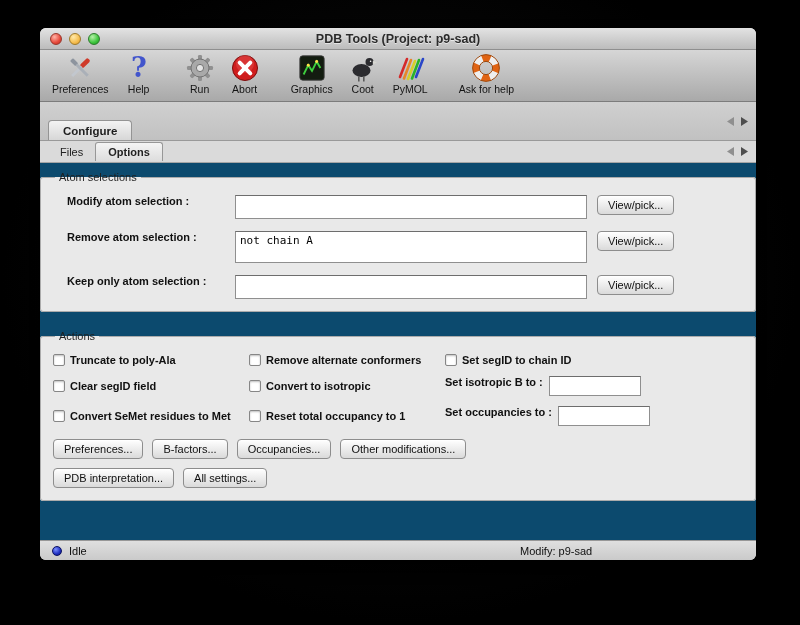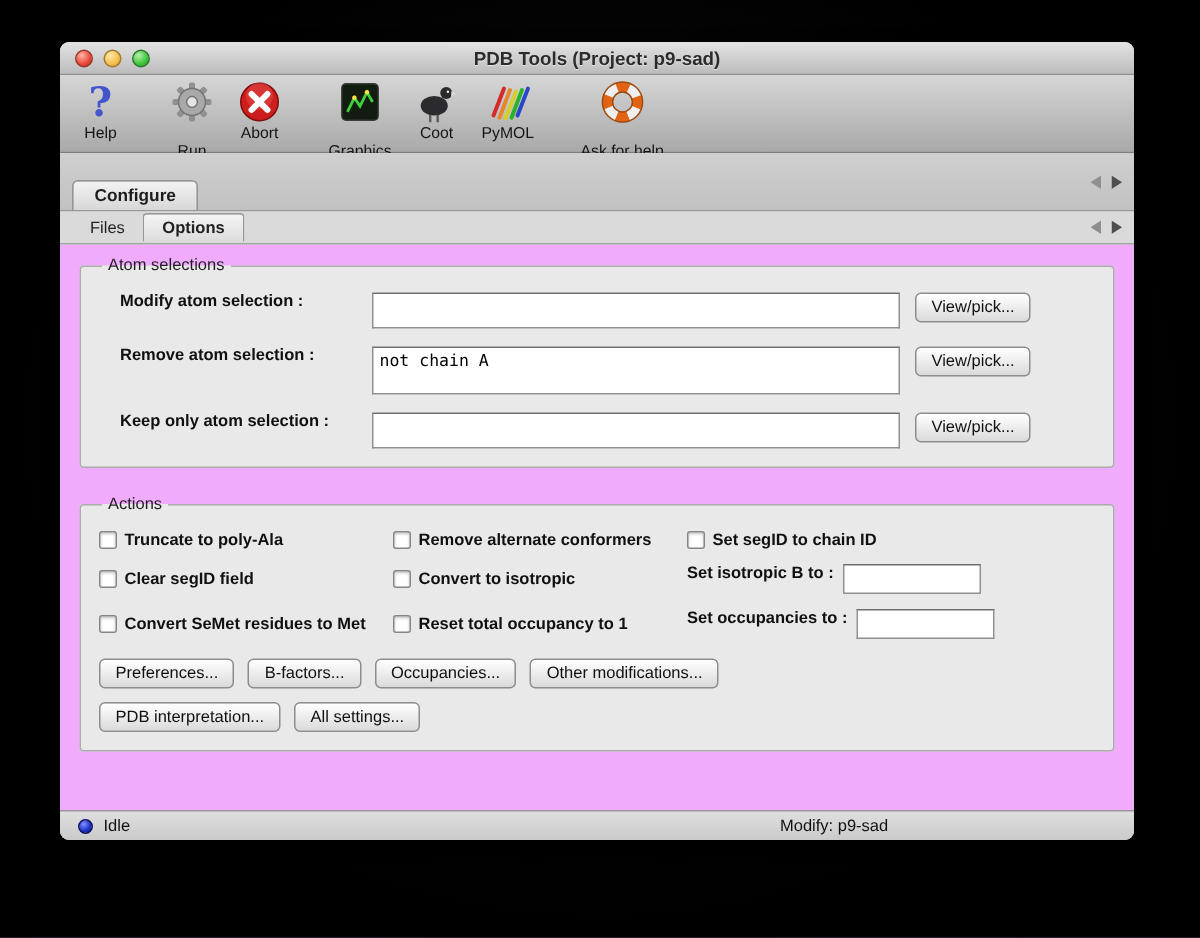--- a/index.html
+++ b/index.html
@@ -17,39 +17,39 @@
   .traffic { position:absolute; left:10px; top:0; height:100%; display:flex; align-items:center; gap:7px; }
   .tl { width:12px; height:12px; border-radius:50%; display:inline-block; }
   .tl.red    { background:radial-gradient(circle at 35% 30%, #ffb3a6, #e7493b 60%, #b93225); border:1px solid #99372c; }
   .tl.yellow { background:radial-gradient(circle at 35% 30%, #ffe9a8, #f5bd4f 60%, #d9972a); border:1px solid #9e7a2a; }
   .tl.green  { background:radial-gradient(circle at 35% 30%, #b6f0a8, #3dc53d 60%, #239423); border:1px solid #2c7b2c; }
 
   
   .toolbar { flex:none; height:52px; background:linear-gradient(#d6d6d6,#a9a9a9); border-bottom:1px solid #7c7c7c;
              display:flex; align-items:flex-start; padding:3px 10px 0 12px; }
   .tb-item { display:flex; flex-direction:column; align-items:center; margin-right:15px; cursor:default; }
-  .tb-item.gap { margin-left:16px;gap:12px; }
+  .tb-item.gap { margin-left:16px; }
   .tb-icon { width:30px; height:30px; display:flex; align-items:center; justify-content:center; }
   .tb-label { font-size:10.5px; color:#141414; margin-top:0; white-space:nowrap; }
 
   
   .tabrow1 { flex:none; height:39px; background:linear-gradient(#d0d0d0,#c1c1c1); border-bottom:1px solid #999;
              display:flex; align-items:flex-end; padding:0 8px; position:relative; }
   .main-tab { height:20px; padding:0 14px; display:flex; align-items:center; font-size:11.5px; font-weight:bold; color:#1d1d1d;
               background:linear-gradient(#f3f3f3,#d7d7d7); border:1px solid #949494; border-bottom:none; border-radius:4px 4px 0 0; }
   .tabrow2 { flex:none; height:22px; background:#dadada; border-bottom:1px solid #a5a5a5;
              display:flex; align-items:center; padding:0 8px; position:relative; }
   .sub-tab { height:19px; padding:0 12px; display:flex; align-items:center; font-size:11px; color:#222; }
   .sub-tab.active { font-weight:bold; background:linear-gradient(#f4f4f4,#dddddd); border:1px solid #979797;
                     border-bottom:none; border-radius:3px 3px 0 0; }
   .tab-arrows { position:absolute; right:8px; top:0; height:100%; display:flex; align-items:center; gap:7px; }
   .arrow-btn { display:flex; align-items:center; }
 
   
-  .content { flex:1; background:#f0abfc; padding:8px 13px 0; overflow:hidden; }
+  .content { flex:1; background:#0c4a6e; padding:8px 0 0; overflow:hidden; }
   fieldset.group { border:1px solid #ababab; border-radius:3px; padding:4px 12px 12px; background:#e9e9e9; }
   fieldset.group legend { font-size:11px; color:#1f1f1f; padding:0 4px; margin-left:2px; }
   fieldset.group.actions { margin-top:18px; }
 
   .sel-row { display:flex; align-items:flex-start; margin-top:12px;margin-left:14px; }
   .sel-row:first-of-type { margin-top:8px; }
   .sel-label { width:168px; font-size:11px; font-weight:bold; color:#101010; }
   .sel-input { width:352px; height:24px; border:1px solid #8f8f8f; border-top-color:#6d6d6d; background:#fff;
                font-family:"DejaVu Sans Mono",monospace; font-size:11px; padding:2px 4px; }
   textarea.sel-input { height:32px; resize:none; line-height:13px; }
@@ -87,20 +87,35 @@
         <span class="tl yellow"></span>
         <span class="tl green"></span>
       </div>
       <div class="title">PDB Tools (Project: p9-sad)</div>
     </div>
 
     <div class="toolbar">
       <div class="tb-item">
         <span class="tb-icon">
           <svg width="30" height="30" viewBox="0 0 30 30">
+            <g transform="rotate(45 15 15)">
+                <rect x="12.8" y="2.5" width="4.6" height="11" rx="1.8" fill="#cf3a2a"></rect>
+                <rect x="13.7" y="12.8" width="2.8" height="13.5" fill="#c2c7ce"></rect>
+              </g>
+            <g transform="rotate(-45 15 15)">
+                <rect x="12.9" y="3" width="4.2" height="7.5" rx="1" fill="#8d949e"></rect>
+                <rect x="13.5" y="10" width="3" height="16" fill="#aab0b8"></rect>
+              </g>
+          </svg>
+        </span>
+        <span class="tb-label">Preferences</span>
+      </div>
+      <div class="tb-item">
+        <span class="tb-icon">
+          <svg width="30" height="30" viewBox="0 0 30 30">
             <text x="15" y="24" font-size="27" font-weight="bold" fill="#4255cc" text-anchor="middle" font-family="DejaVu Serif, serif">?</text>
           </svg>
         </span>
         <span class="tb-label">Help</span>
       </div>
       <div class="tb-item gap">
         <span class="tb-icon">
           <svg width="30" height="30" viewBox="0 0 30 30">
             <g fill="#909090">
               <rect x="13" y="2" width="4" height="26" rx="1.2"></rect>

